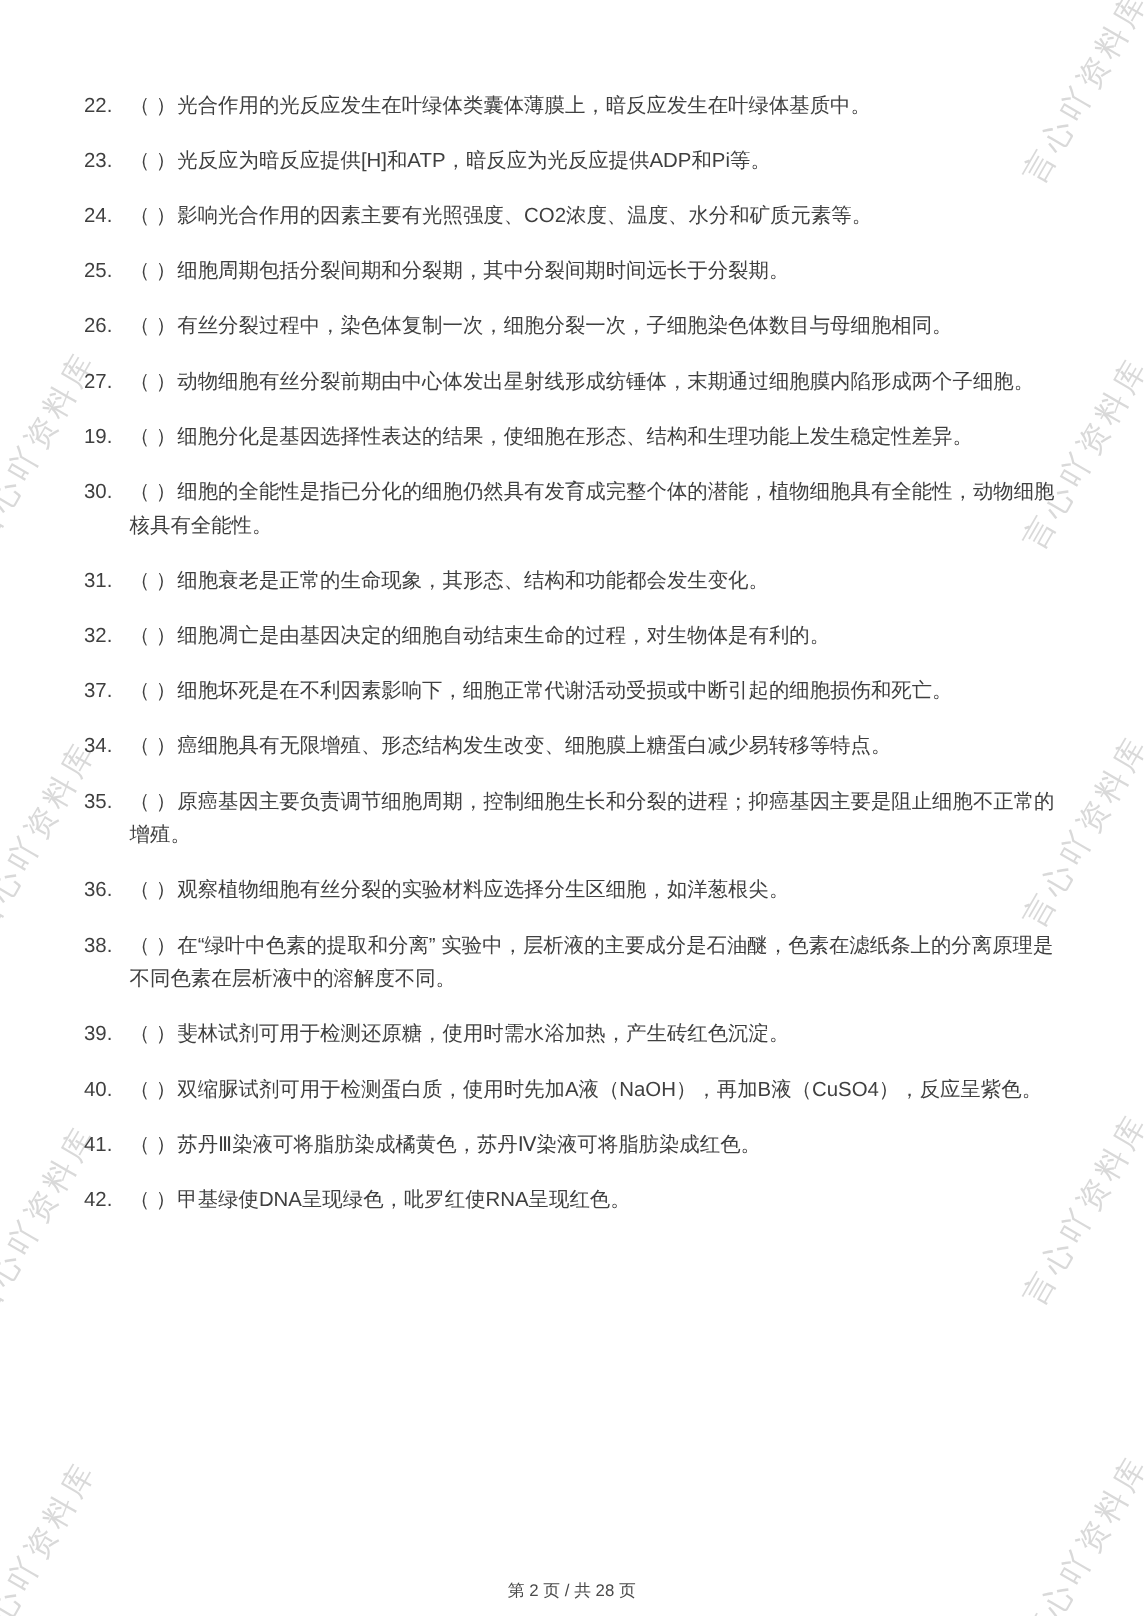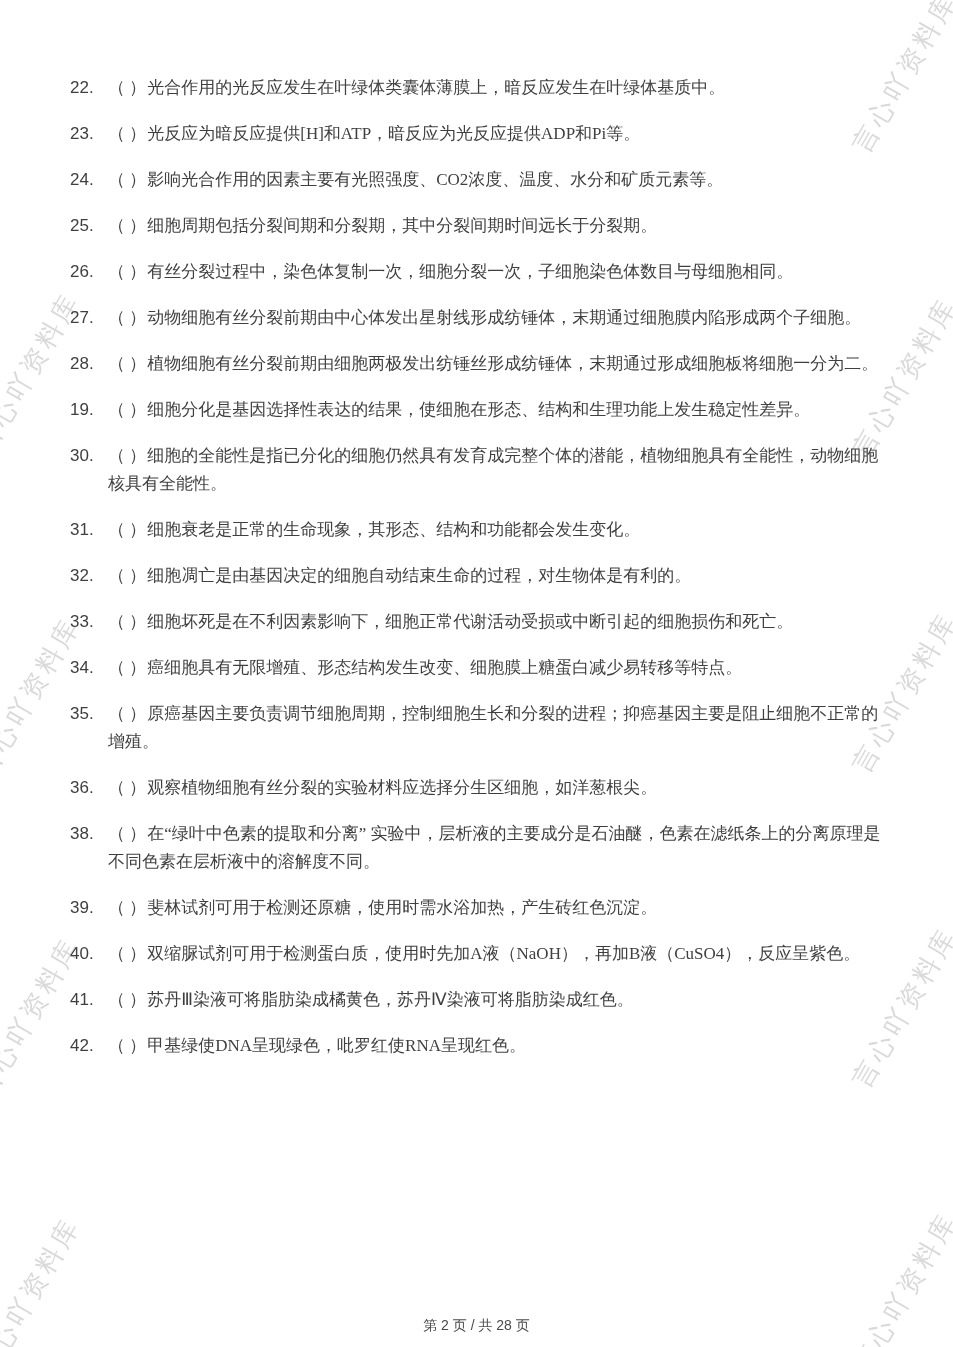--- a/index.html
+++ b/index.html
@@ -25,21 +25,21 @@
     font-size:17px;
     line-height:28px;
     margin-bottom:18px;
     color:#3f3f3f;
   }
   .q-num {
     width:38px;
     flex-shrink:0;
     text-align:left;
   }
-  .q-body { flex:1;font-family:Liberation Serif, serif; }
+  .q-body { flex:1; }
   .q-paren { margin-right:1px; }
   .footer {
     position:absolute;
     bottom:12px;
     left:0;
     width:100%;
     text-align:center;
     font-size:14px;
     color:#4a4a4a;
   }
@@ -108,26 +108,20 @@
     </div>
   </div>
 
   <div class="q-row">
     <span class="q-num">27.</span>
     <div class="q-body">
       <span class="q-paren">（ ）</span><span>动物细胞有丝分裂前期由中心体发出星射线形成纺锤体，末期通过细胞膜内陷形成两个子细胞。</span>
     </div>
   </div>
 
-  <div class="q-row">
-    <span class="q-num">28.</span>
-    <div class="q-body">
-      <span class="q-paren">（ ）</span><span>植物细胞有丝分裂前期由细胞两极发出纺锤丝形成纺锤体，末期通过形成细胞板将细胞一分为二。</span>
-    </div>
-  </div>
 
   <div class="q-row">
     <span class="q-num">19.</span>
     <div class="q-body">
       <span class="q-paren">（ ）</span><span>细胞分化是基因选择性表达的结果，使细胞在形态、结构和生理功能上发生稳定性差异。</span>
     </div>
   </div>
 
   <div class="q-row">
     <span class="q-num">30.</span>
@@ -144,21 +138,21 @@
   </div>
 
   <div class="q-row">
     <span class="q-num">32.</span>
     <div class="q-body">
       <span class="q-paren">（ ）</span><span>细胞凋亡是由基因决定的细胞自动结束生命的过程，对生物体是有利的。</span>
     </div>
   </div>
 
   <div class="q-row">
-    <span class="q-num">33.</span>
+    <span class="q-num">37.</span>
     <div class="q-body">
       <span class="q-paren">（ ）</span><span>细胞坏死是在不利因素影响下，细胞正常代谢活动受损或中断引起的细胞损伤和死亡。</span>
     </div>
   </div>
 
   <div class="q-row">
     <span class="q-num">34.</span>
     <div class="q-body">
       <span class="q-paren">（ ）</span><span>癌细胞具有无限增殖、形态结构发生改变、细胞膜上糖蛋白减少易转移等特点。</span>
     </div>

